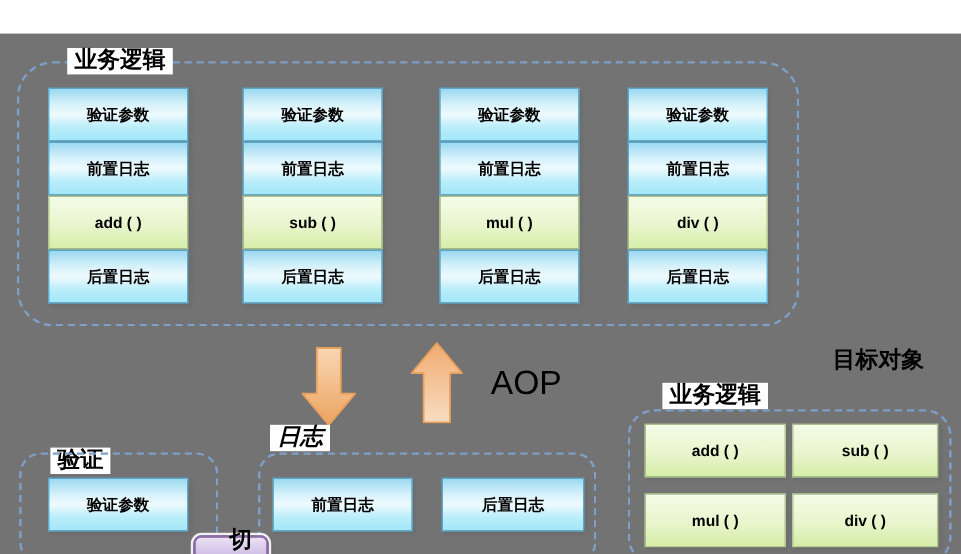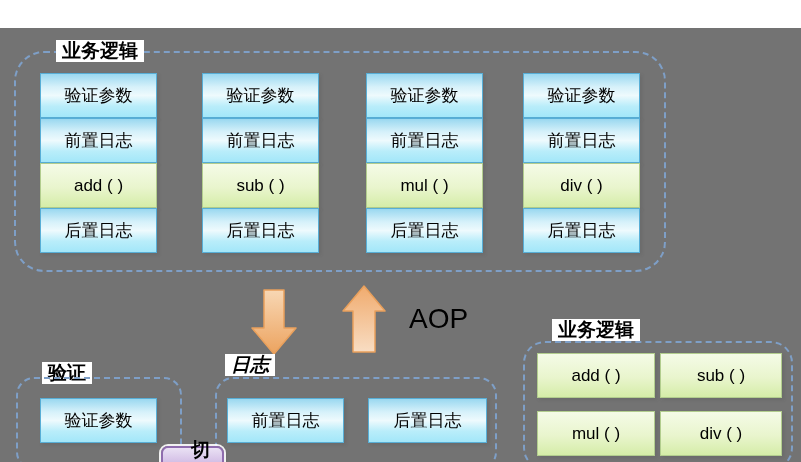--- a/index.html
+++ b/index.html
@@ -16,21 +16,21 @@
   .glabel{
     position:absolute;font-size:19px;font-weight:700;background:#fff;
     padding:0 6px;line-height:22px;white-space:nowrap;
   }
   .sidelabel{
     position:absolute;font-size:19px;font-weight:700;line-height:22px;white-space:nowrap;
   }
   .col{position:absolute;width:117px;top:45px;}
   .cell{
     width:117px;height:45px;box-sizing:border-box;display:flex;
-    align-items:center;justify-content:center;font-size:17px;font-weight:400;
+    align-items:center;justify-content:center;font-size:13px;font-weight:700;
     box-shadow:2px 2px 3px rgba(90,90,90,0.30);
     text-align:right;
   }
   .blue{
     border:1px solid #58aed6;
     background:linear-gradient(180deg,#9ad8f0 0%,#d6f1fa 30%,#eefafd 50%,#b9edfa 75%,#a3e7f9 100%);
   }
   .green{
     border:1px solid #b2cd8e;
     background:linear-gradient(180deg,#f5fbe7 0%,#e9f5cd 55%,#d5eda8 100%);
@@ -101,31 +101,32 @@
       <linearGradient id="gUp" x1="0" y1="0" x2="0" y2="1">
         <stop offset="0" stop-color="#f0ab6e"></stop>
           <stop offset="1" stop-color="#f8ddc3"></stop>
       </linearGradient>
     </defs>
     <path d="M22 1 L43 26 H33 V67 H11 V26 H1 Z" fill="url(#gUp)" stroke="#e9a05c" stroke-width="1.5" stroke-linejoin="round"></path>
   </svg>
 
   <div class="aop-text">AOP</div>
 
-  <div class="glabel" style="left:42px;top:334px;">验证</div>
+  <div class="glabel" style="left:42px;top:345px;">验证</div>
   <div class="dashed" style="left:16px;top:349px;width:166px;height:93px;border-radius:18px;"></div>
   <div class="cell blue freebox" style="left:40px;top:370px;">验证参数</div>
 
   <div class="glabel" style="left:225px;top:326px;font-style:italic;">日志</div>
   <div class="dashed" style="left:215px;top:349px;width:282px;height:93px;border-radius:18px;"></div>
   <div class="cell blue freebox" style="left:227px;top:370px;">前置日志</div>
   <div class="cell blue freebox" style="left:368px;top:370px;width:119px;">后置日志</div>
 
   <div class="aspect">切面</div>
 
+  <div class="sidelabel" style="left:694px;top:262px;">目标对象</div>
   <div class="glabel" style="left:552px;top:291px;">业务逻辑</div>
   <div class="dashed" style="left:523px;top:313px;width:270px;height:129px;border-radius:22px;"></div>
   <div class="cell green freebox" style="left:537px;top:325px;width:118px;">add ( )</div>
   <div class="cell green freebox" style="left:660px;top:325px;width:122px;">sub ( )</div>
   <div class="cell green freebox" style="left:537px;top:383px;width:118px;">mul ( )</div>
   <div class="cell green freebox" style="left:660px;top:383px;width:122px;">div ( )</div>
 
 </div>
 
 </body></html>

